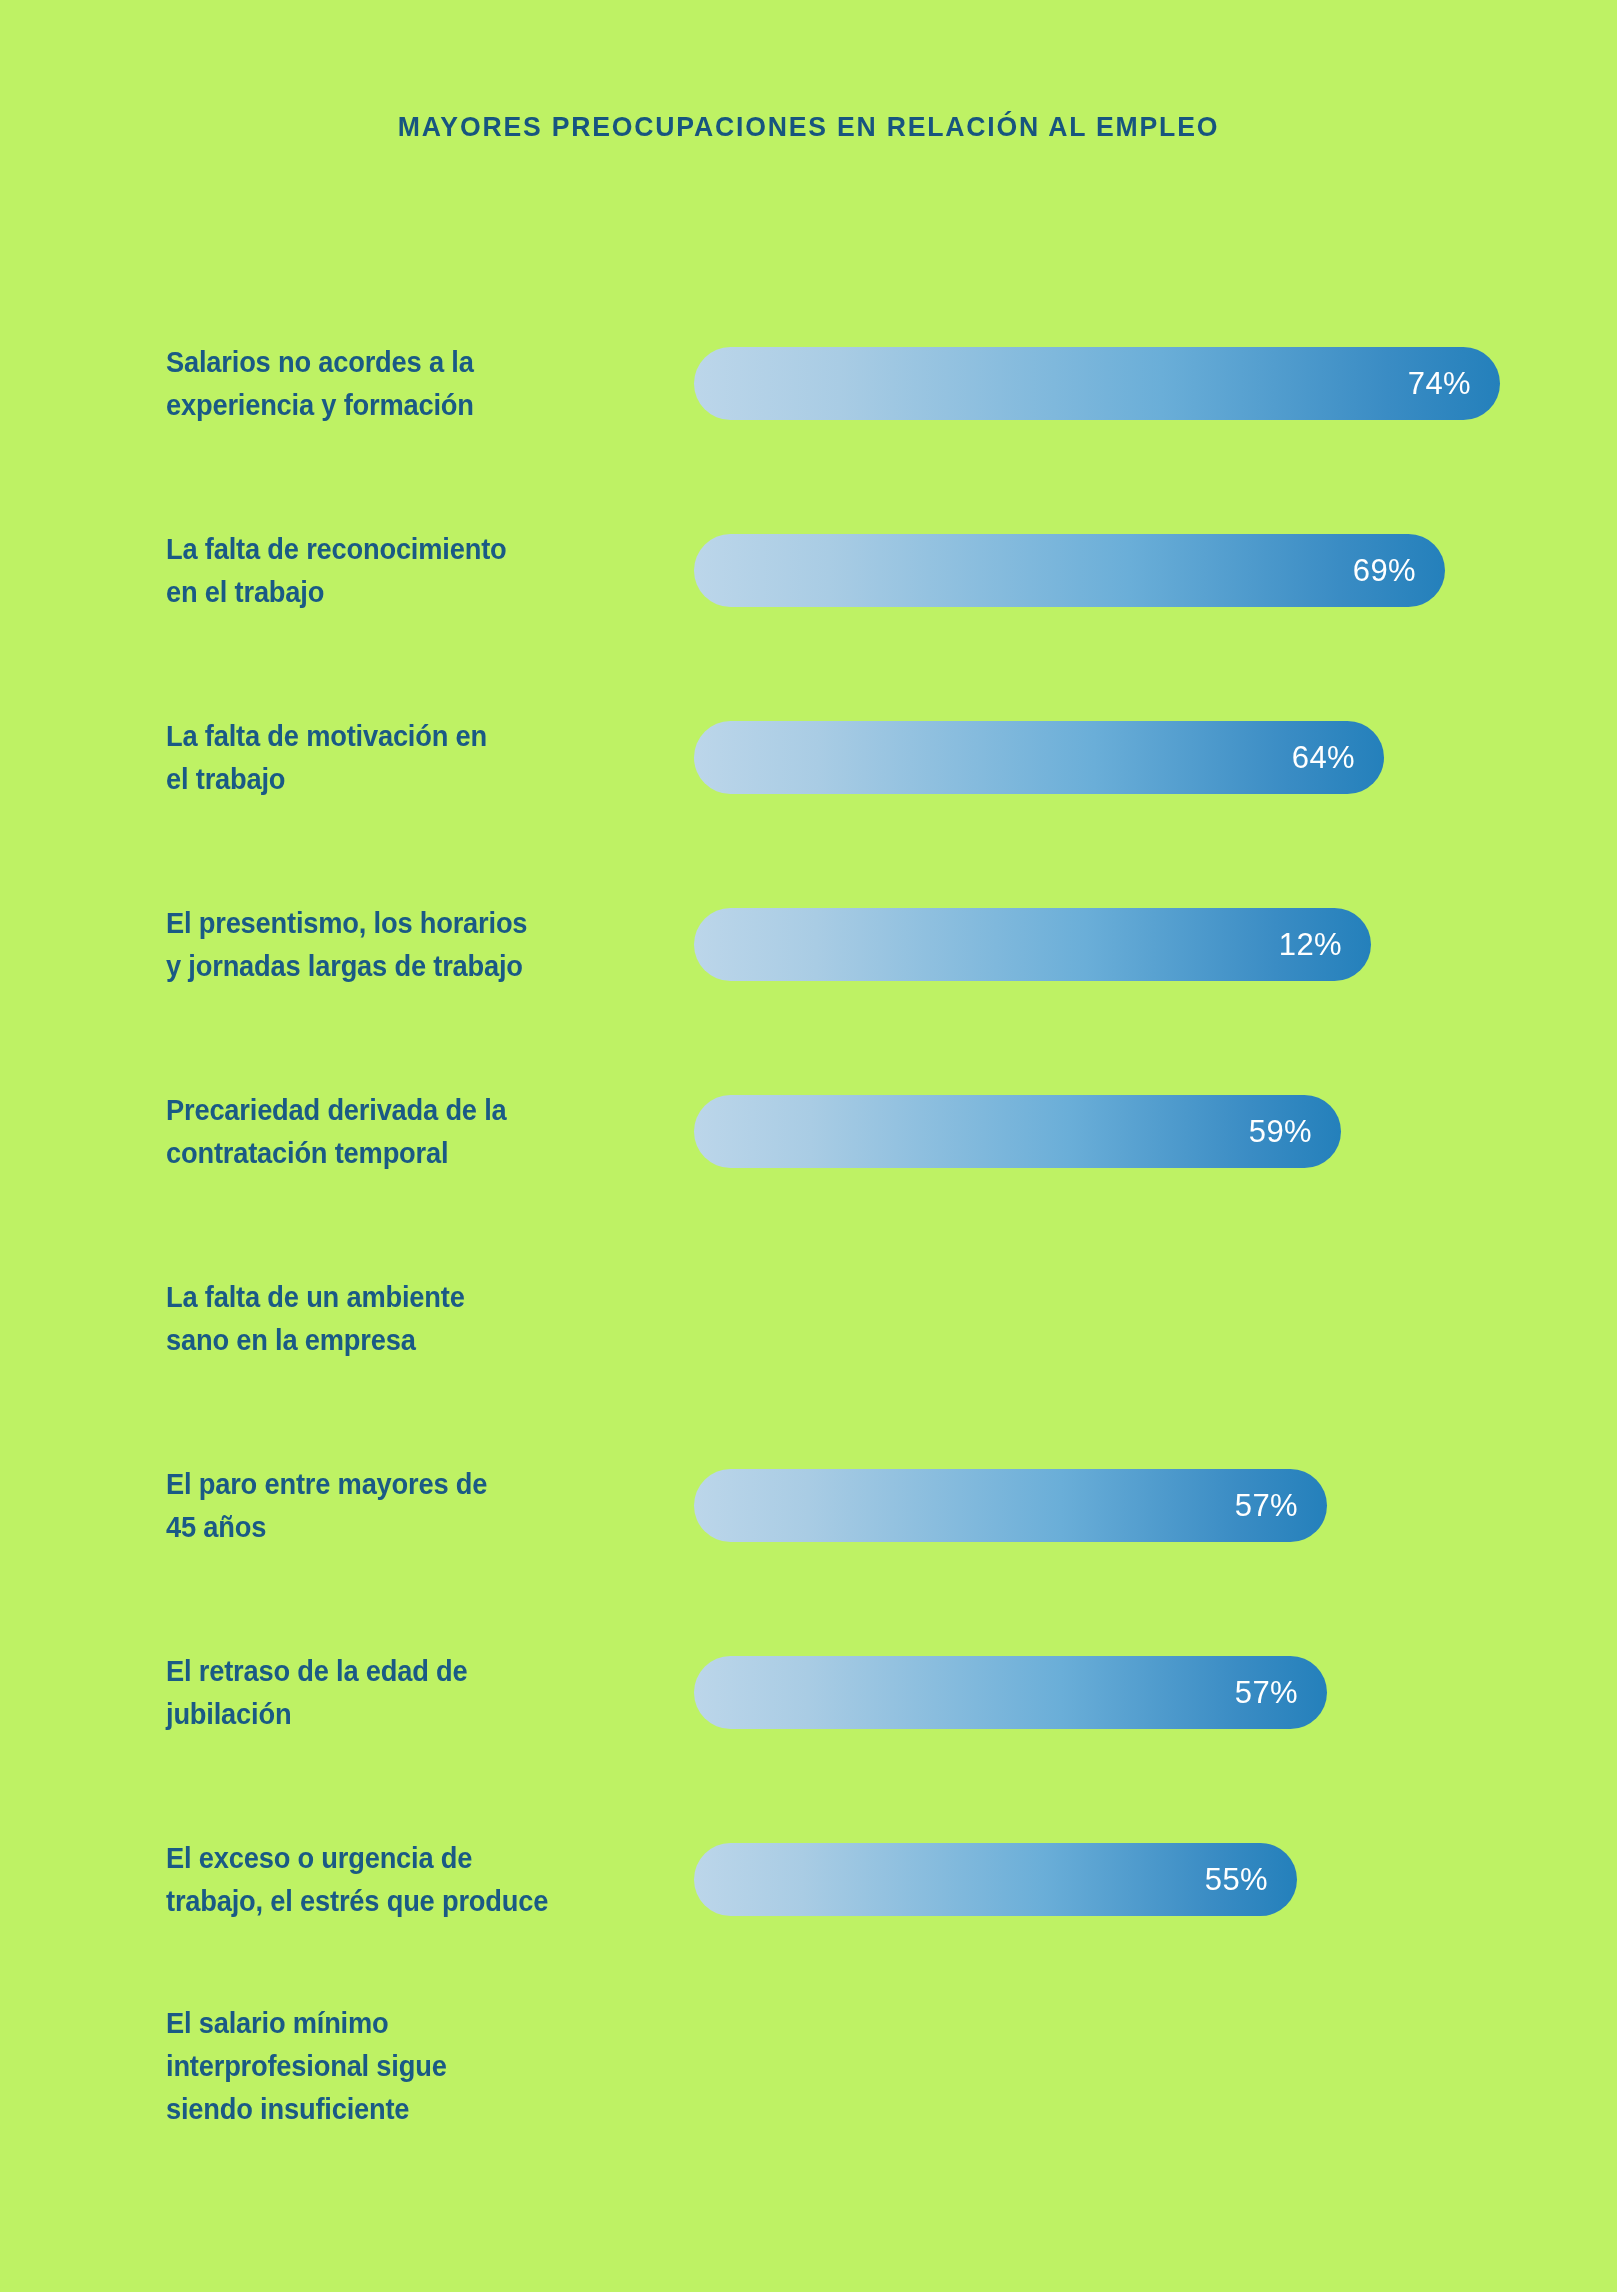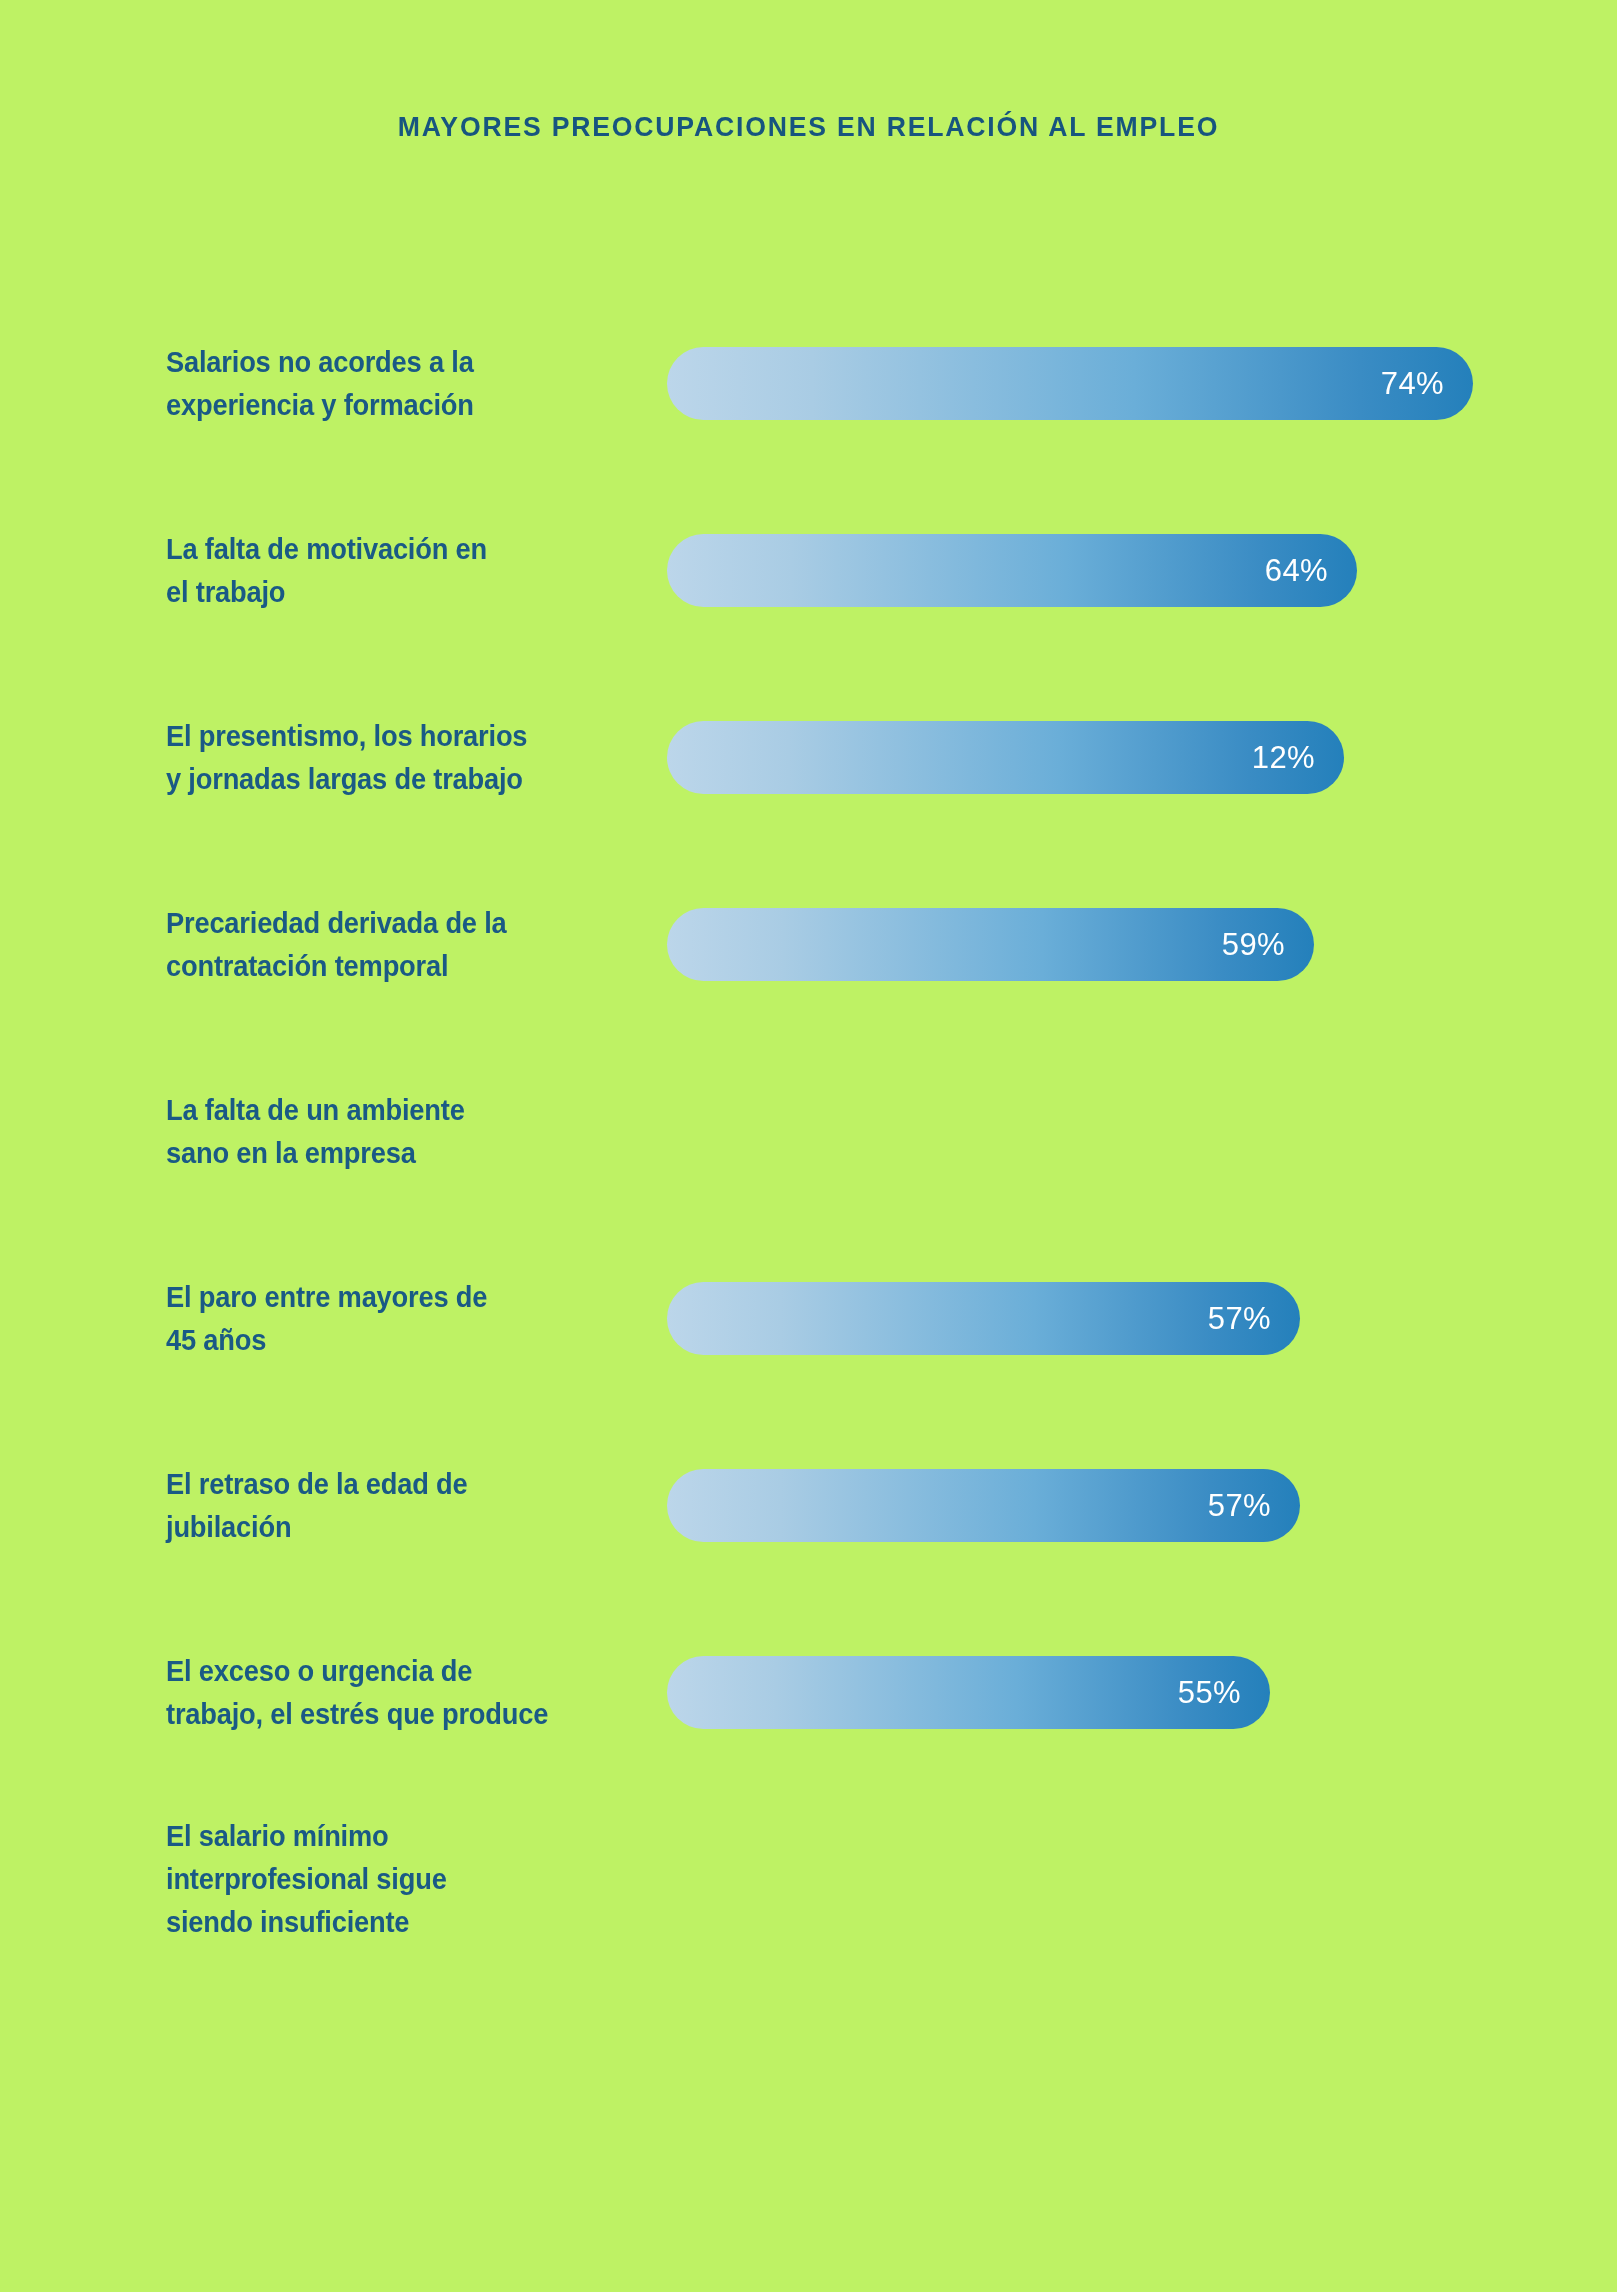--- a/index.html
+++ b/index.html
@@ -70,21 +70,21 @@
     transform: scaleX(0.94);
     transform-origin: left center;
   }
   .row-label .lbl-line {
     display: block;
     white-space: nowrap;
   }
 
   .bar-track {
     position: absolute;
-    left: 667px;
+    left: 694px;
     top: 0;
     width: 896px;
     height: 61px;
   }
 
   .bar {
     position: relative;
     height: 73px;
     border-radius: 37px;
     background: linear-gradient(to right, #bcd6ea 0%, #a9cce4 18%, #6aaed8 58%, #3a8cc4 86%, #2480bb 100%);
@@ -119,20 +119,31 @@
           <span class="lbl-line">experiencia y formación</span>
         </div>
         <div class="bar-track">
           <div class="bar" style="width: 806px;">
             <span class="bar-value">74%</span>
           </div>
         </div>
       </div>
       <div class="row">
         <div class="row-label">
+          <span class="lbl-line">La falta de reconocimiento</span>
+          <span class="lbl-line">en el trabajo</span>
+        </div>
+        <div class="bar-track">
+          <div class="bar" style="width: 751px;">
+            <span class="bar-value">69%</span>
+          </div>
+        </div>
+      </div>
+      <div class="row">
+        <div class="row-label">
           <span class="lbl-line">La falta de motivación en</span>
           <span class="lbl-line">el trabajo</span>
         </div>
         <div class="bar-track">
           <div class="bar" style="width: 690px;">
             <span class="bar-value">64%</span>
           </div>
         </div>
       </div>
       <div class="row">

